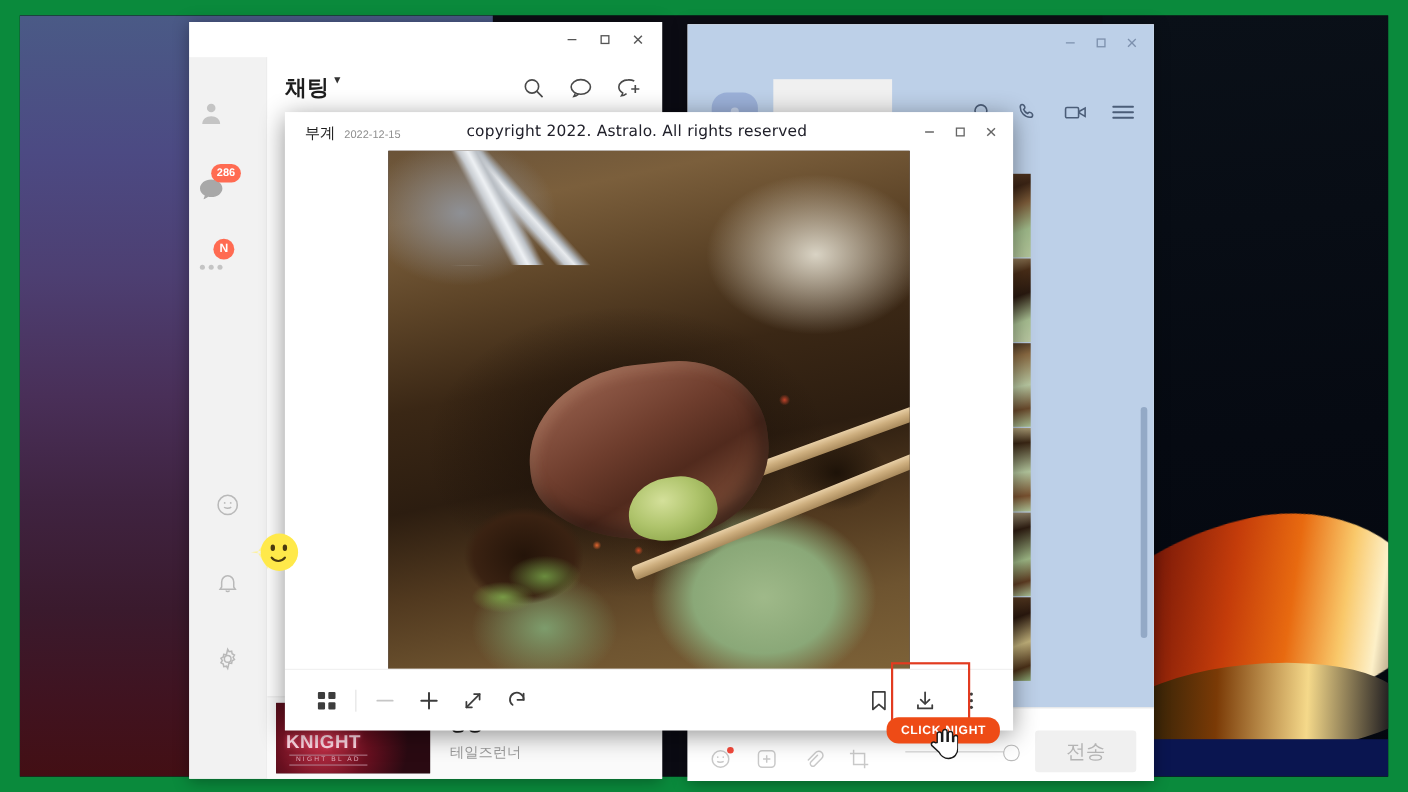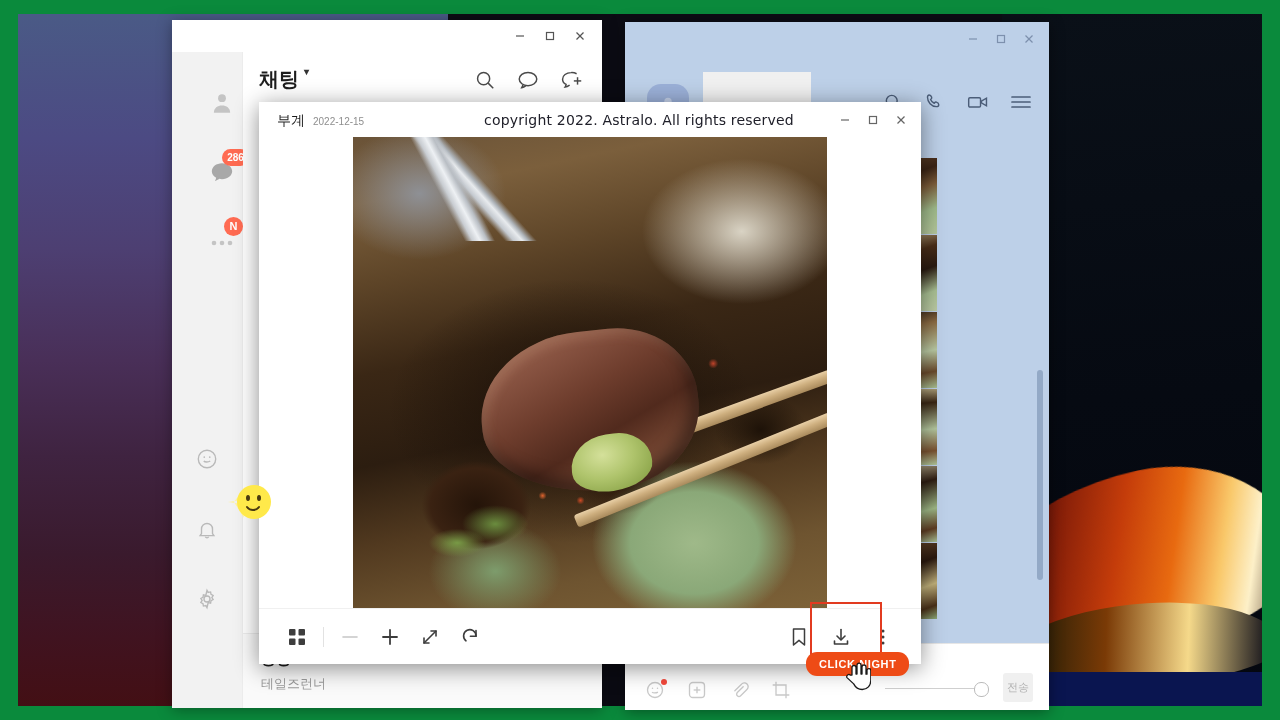--- a/index.html
+++ b/index.html
@@ -84,21 +84,21 @@
   .win-btn {
     width: 28px; height: 26px;
     display: flex; align-items: center; justify-content: center;
     color: #555; font-size: 13px; line-height: 1;
   }
   .win-btn svg { display:block; }
   .kakao-body { display: flex; height: 656px; }
   .kakao-rail {
     width: 70px; background: #f2f2f2;
     display: flex; flex-direction: column;
-    align-items: flex-end;
+    align-items: flex-start;
     border-right: 1px solid #ececec;
     position: relative;
   }
   .rail-top { padding-top: 34px; display:flex; flex-direction:column; align-items:center; gap: 36px;}
   .rail-item { position: relative; width: 40px; height: 34px;
     display:flex; align-items:center; justify-content:center; }
   .badge {
     position: absolute; top: -7px; left: 20px;
     min-width: 17px; height: 17px; padding: 0 5px;
     background: #ff6b52; color: #fff;
@@ -245,21 +245,21 @@
   .cr-slider .track {
     position: absolute; left: 0; top: 9px; width: 92px; height: 1px; background: #cfcfcf;
   }
   .cr-slider .knob {
     position: absolute; right: 0; top: 3px;
     width: 13px; height: 13px; border-radius: 7px;
     border: 1px solid #bbb; background: #fff;
   }
   .cr-send {
     background: #f0f0f0; color: #b4b4b4;
-    font-size: 11px; padding: 7px 4px; border-radius: 3px;
+    font-size: 18px; padding: 7px 28px; border-radius: 3px;
   }
 
   
   #viewer-window {
     position: absolute;
     left: 259px; top: 102px;
     width: 662px; height: 562px;
     background: #ffffff;
     box-shadow: 0 4px 22px rgba(0,0,0,0.45);
     overflow: hidden;
@@ -270,21 +270,21 @@
     background: #ffffff;
   }
   .vw-meta {
     position: absolute; left: 18px; top: 10px;
     display: flex; align-items: baseline; gap: 8px;
   }
   .vw-acct { font-size: 14px; color: #1c1c1c; font-weight: 500; }
   .vw-date { font-size: 10px; color: #8e8e8e; }
   .vw-watermark {
     position: absolute; left: 165px; top: 10px;
-    width: 430px; text-align: center;
+    width: 430px; 
     font-family: "DejaVu Sans", sans-serif;
     font-size: 14px; color: #20202a;
     letter-spacing: 0.2px;
   }
   .vw-winctrls {
     position: absolute; right: 6px; top: 0;
     display: flex; align-items: center; height: 35px;
   }
   .vw-stage {
     position: absolute; left: 0; right: 0; top: 35px; bottom: 55px;
@@ -628,20 +628,25 @@
                   <line x1="19" y1="8" x2="19" y2="16"></line>
                   <line x1="15" y1="12" x2="23" y2="12"></line>
                 </svg>
             </span>
           </div>
         </div>
 
         <div class="chat-list-area"></div>
 
         <div class="ad-banner">
+          <div class="ad-thumb">
+            <div class="knight-top">교감의 기사 출정</div>
+            <div class="knight">KNIGHT</div>
+            <div class="knight-sub">NIGHT BL AD</div>
+          </div>
           <div class="ad-text">
             <div class="ad-title">등장!</div>
             <div class="ad-sub">테일즈런너</div>
           </div>
         </div>
       </div>
     </div>
   </div>
 
   <div class="sticker">

